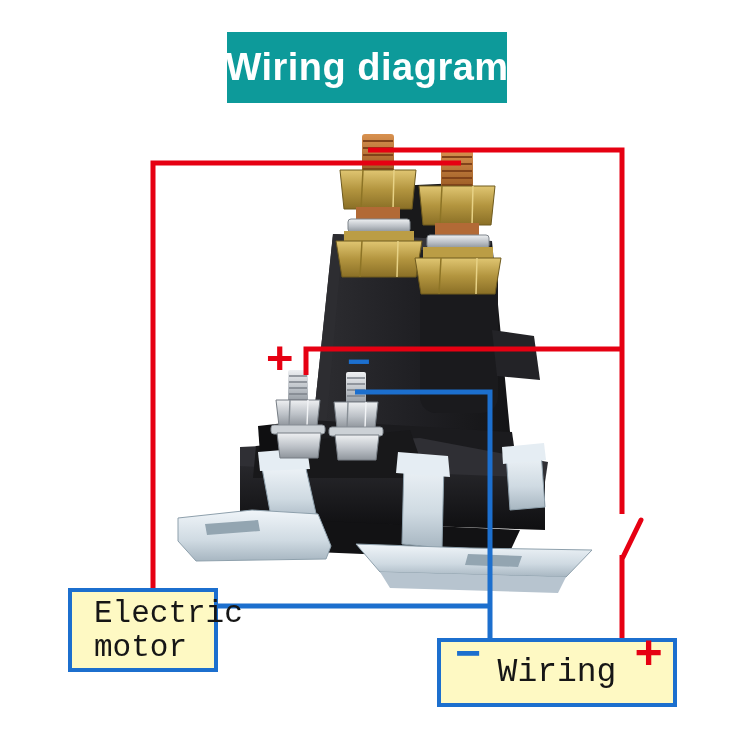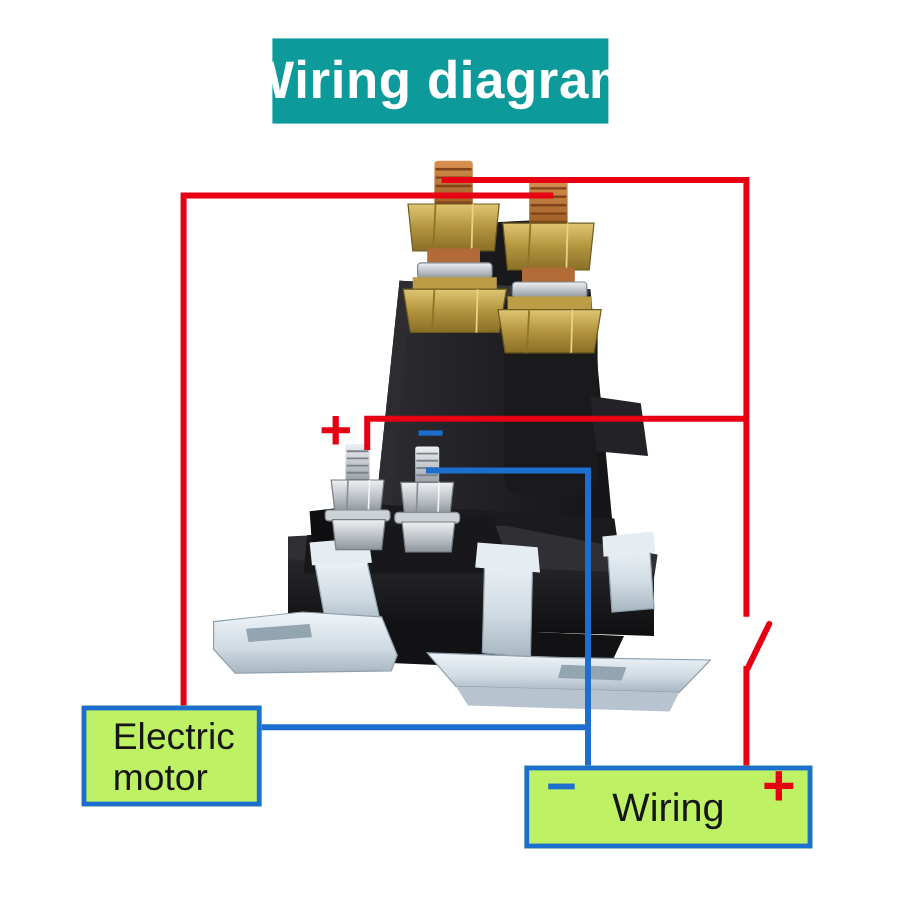--- a/index.html
+++ b/index.html
@@ -9,33 +9,33 @@
   }
   html,body{margin:0;padding:0;}
   body{background:var(--page-bg);font-family:"Liberation Sans",sans-serif;}
   .stage{position:relative;width:750px;height:750px;background:var(--page-bg);overflow:hidden;}
   .stage svg{position:absolute;left:0;top:0;}
 
   .banner{
     position:absolute;left:227px;top:32px;width:280px;height:71px;
     background:var(--banner-bg);color:var(--banner-text);
     display:flex;align-items:center;justify-content:center;
-    font-size:44px;font-weight:bold;letter-spacing:.5px;white-space:nowrap;
+    font-size:38px;font-weight:bold;letter-spacing:.5px;white-space:nowrap;
   }
 
   .wire-red{stroke:var(--wire-red);stroke-width:5;fill:none;}
   .wire-blue{stroke:var(--wire-blue);stroke-width:5;fill:none;}
 
   .sym{position:absolute;font-weight:bold;line-height:1;}
   .sym-plus-coil{left:266px;top:334px;font-size:47px;color:var(--wire-red);}
   .sym-minus-coil{left:347px;top:341px;font-size:40px;color:var(--wire-blue);}
 
   .box{
-    position:absolute;background:#bef264;border:4px solid var(--wire-blue);
-    color:var(--label-text);box-sizing:border-box;
+    position:absolute;background:#fef9c3;border:4px solid var(--wire-blue);
+    color:var(--label-text);box-sizing:border-box;font-family:Liberation Mono, monospace;
   }
   .motor-box{left:68px;top:588px;width:150px;height:84px;
     font-size:31px;line-height:34px;padding:5px 0 0 22px;}
   .battery-box{left:437px;top:638px;width:240px;height:69px;
     display:flex;align-items:center;justify-content:center;font-size:33px;}
   .battery-minus{position:absolute;left:14px;top:-8px;font-size:44px;font-weight:bold;color:var(--wire-blue);line-height:1;}
   .battery-plus{position:absolute;right:10px;top:-10px;font-size:48px;font-weight:bold;color:var(--wire-red);line-height:1;}
 </style>
 </head>
 <body>

